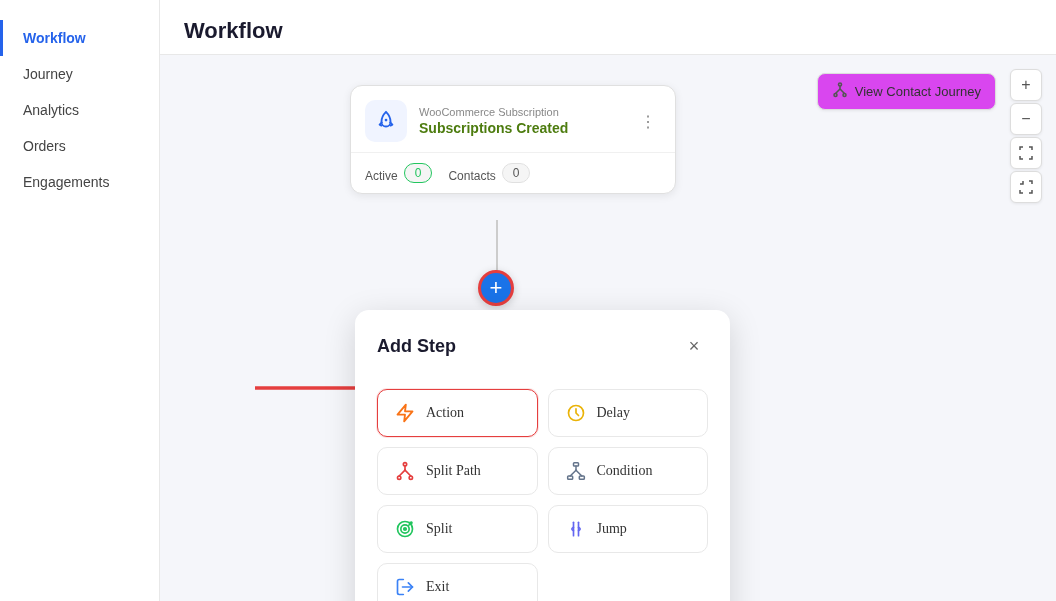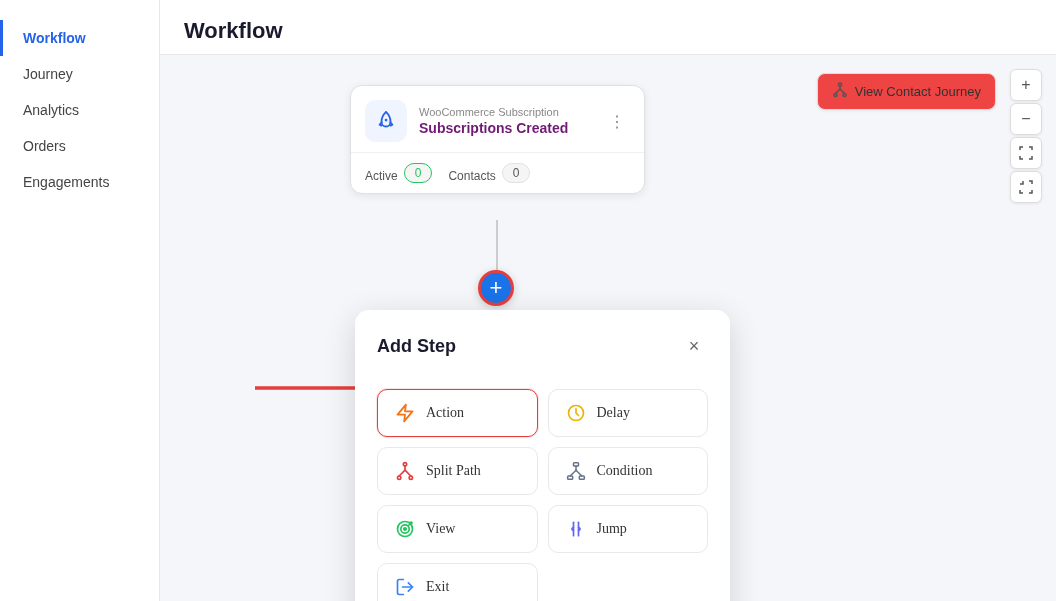--- a/index.html
+++ b/index.html
@@ -60,21 +60,21 @@
 
     
     .view-journey-btn {
       position: absolute;
       top: 18px;
       right: 60px;
       display: flex;
       align-items: center;
       gap: 7px;
       padding: 8px 14px;
-      background: #ef4444;
+      background: #d946ef;
       border: 1px solid #ddd;
       border-radius: 8px;
       font-size: 13px;
       color: #333;
       cursor: pointer;
       font-weight: 500;
       box-shadow: 0 1px 3px rgba(0,0,0,0.07);
     }
 
     
@@ -99,21 +99,21 @@
       font-size: 16px;
       color: #555;
       box-shadow: 0 1px 3px rgba(0,0,0,0.07);
     }
 
     
     .workflow-node {
       position: absolute;
       top: 30px;
       left: 190px;
-      width: 295px;
+      width: 326px;
       background: #fff;
       border: 1px solid #e0e0e0;
       border-radius: 12px;
       box-shadow: 0 2px 8px rgba(0,0,0,0.08);
       overflow: hidden;
     }
     .node-header {
       display: flex;
       align-items: center;
       padding: 14px 14px 10px;
@@ -135,21 +135,21 @@
       flex: 1;
     }
     .node-subtitle {
       font-size: 11px;
       color: #888;
       margin-bottom: 2px;
     }
     .node-title {
       font-size: 14px;
       font-weight: 600;
-      color: #701a75;
+      color: #4d7c0f;
     }
     .node-menu {
       width: 26px;
       height: 26px;
       display: flex;
       align-items: center;
       justify-content: center;
       cursor: pointer;
       color: #888;
       font-size: 16px;
@@ -462,21 +462,21 @@
         <div class="step-item">
           <span class="step-icon icon-goal">
             <svg width="20" height="20" viewBox="0 0 24 24" fill="none" stroke="#22c55e" stroke-width="2" stroke-linecap="round" stroke-linejoin="round">
               <circle cx="12" cy="12" r="9"></circle>
               <circle cx="12" cy="12" r="5"></circle>
               <circle cx="12" cy="12" r="1.5" fill="#22c55e"></circle>
               <polyline points="16.5 7.5 18 6 20 4"></polyline>
               <polyline points="18 4 20 4 20 6"></polyline>
             </svg>
           </span>
-          <span>View</span>
+          <span>Split</span>
         </div>
 
         <div class="step-item">
           <span class="step-icon icon-jump">
             <svg width="20" height="20" viewBox="0 0 24 24" fill="none" stroke="#6366f1" stroke-width="2" stroke-linecap="round" stroke-linejoin="round">
               <line x1="9" y1="4" x2="9" y2="20"></line>
               <line x1="15" y1="4" x2="15" y2="20"></line>
               <path d="M9 10 Q5 12 9 14"></path>
               <path d="M15 10 Q19 12 15 14"></path>
             </svg>

